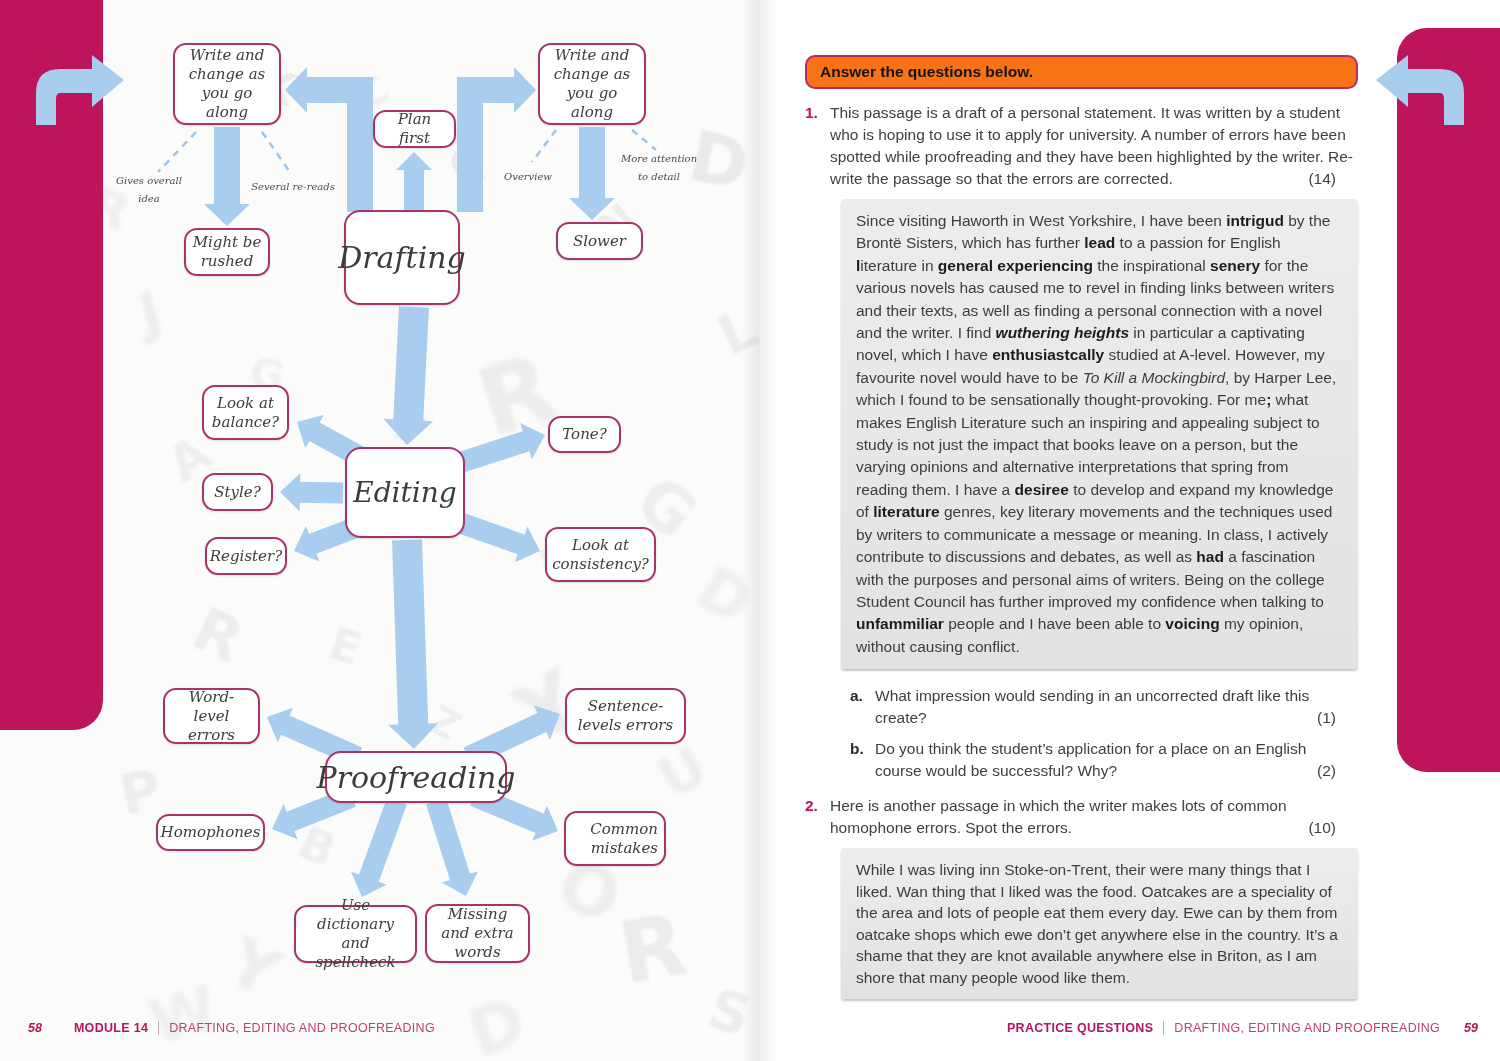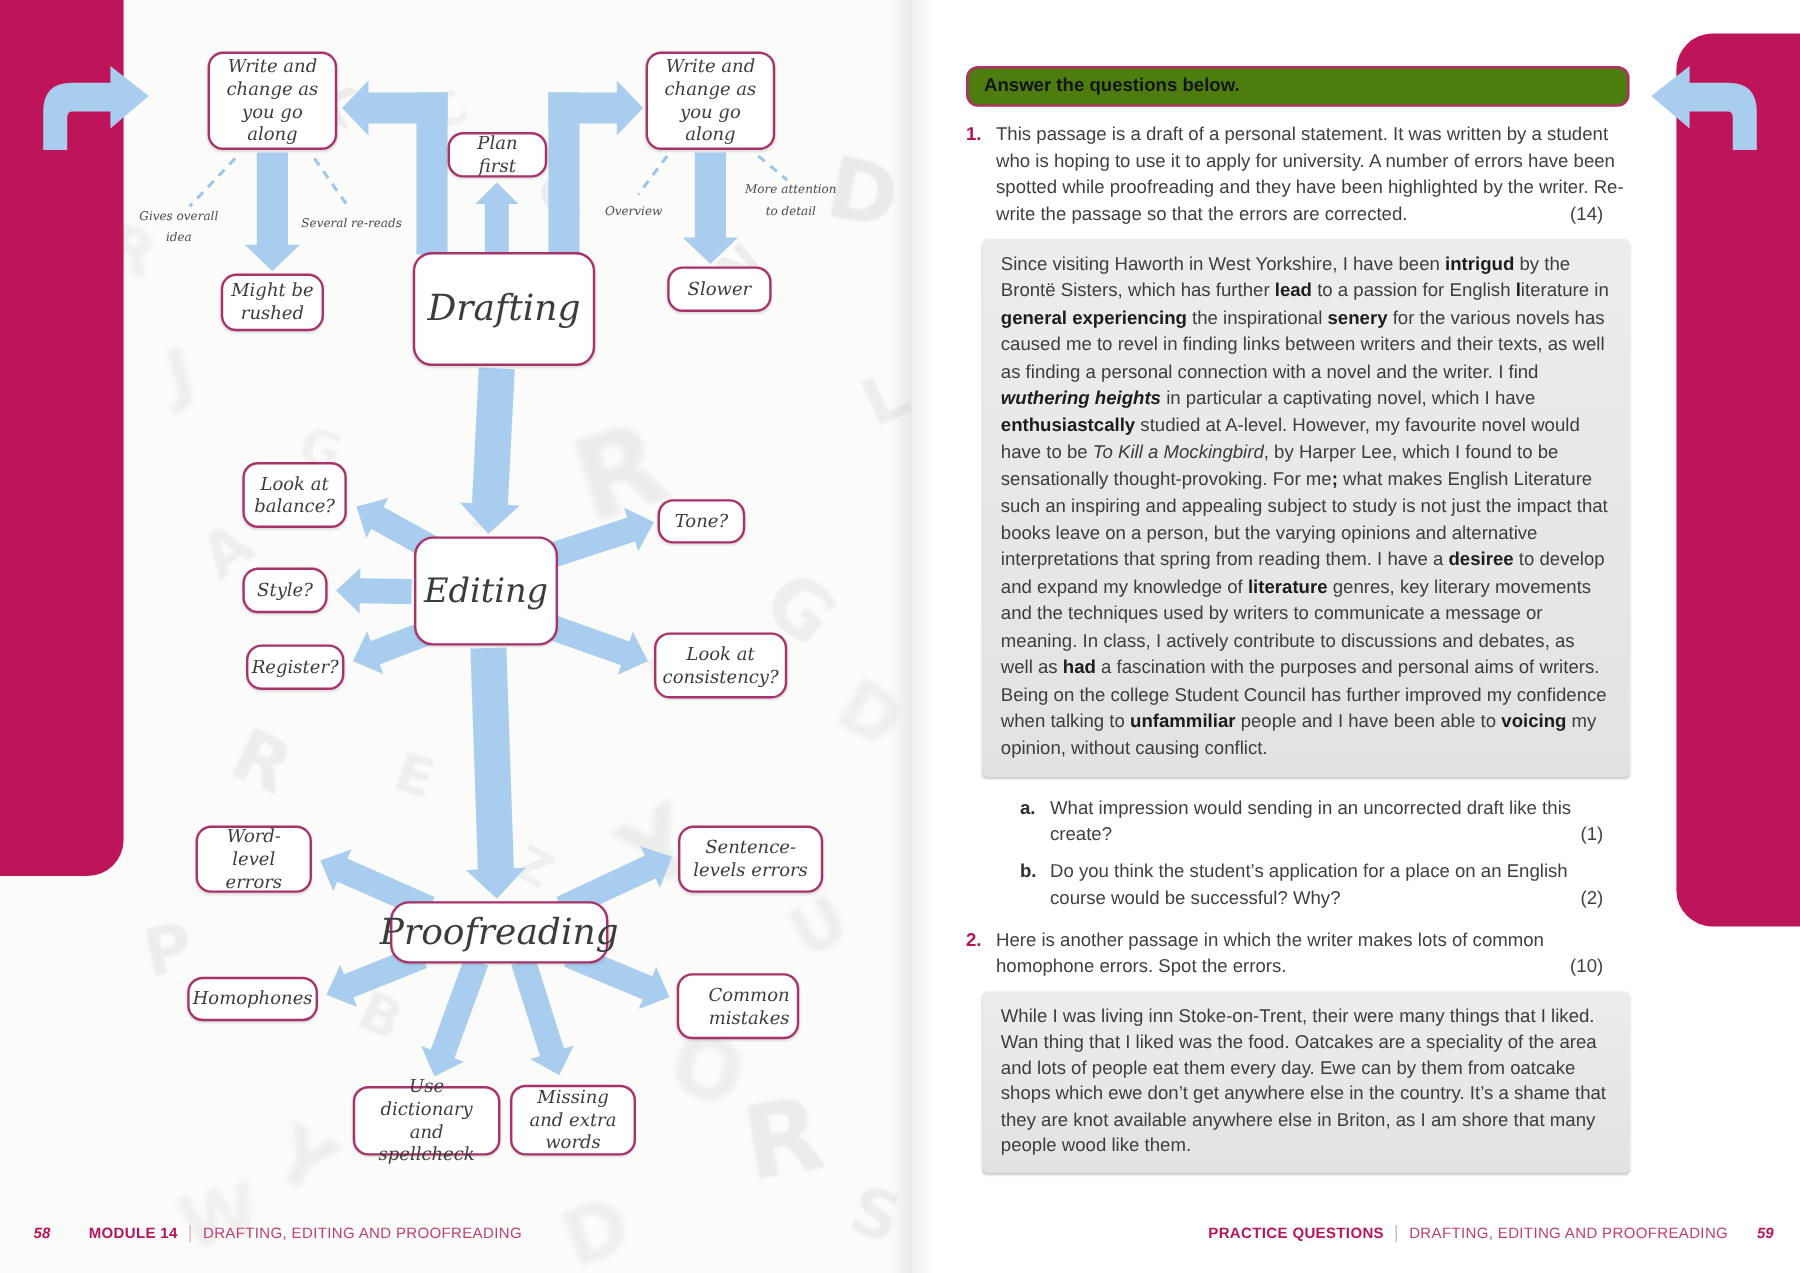--- a/index.html
+++ b/index.html
@@ -32,29 +32,29 @@
   #mindmap-arrows{position:absolute;left:0;top:0;z-index:1;}
   .mm-box{position:absolute;z-index:3;display:flex;align-items:center;justify-content:center;text-align:center;
           background:#ffffff;border:2px solid #a8336b;border-radius:13px;box-sizing:border-box;
           color:#3c3c3c;font-family:"DejaVu Serif",serif;font-style:italic;font-size:15px;line-height:19px;
           padding:3px 6px;box-shadow:0 1px 2px rgba(0,0,0,.12);}
   .mm-main{font-size:30px;border-radius:16px;}
   .mm-label{position:absolute;z-index:3;font-family:"DejaVu Serif",serif;font-style:italic;color:#4b4b4b;
             font-size:10px;line-height:18px;text-align:center;}
   
   #rp-content{position:absolute;left:805px;top:55px;width:553px;z-index:2;font-size:15.5px;color:#3e3f41;}
-  #answer-header{border:2px solid #b12f66;border-radius:10px;background:#4d7c0f;padding:6px 13px;
+  #answer-header{border:2px solid #b12f66;border-radius:10px;background:#f97316;padding:6px 13px;
                  font-weight:bold;color:#141414;font-size:15.5px;}
   .qrow{position:relative;margin-top:13px;line-height:22px;}
   .qnum{position:absolute;left:0;top:0;font-weight:bold;color:#b5155c;}
   .qletter{position:absolute;left:0;top:0;font-weight:bold;color:#2c2c2c;}
   .qtext{display:block;margin-left:25px;margin-right:48px;}
   .qmarks{position:absolute;right:22px;bottom:0;color:#3e3f41;}
   .subq{margin-left:45px;}
-  .passage{margin-left:14px;margin-top:9px;background:linear-gradient(#ededec,#e2e2e0);
+  .passage{margin-left:36px;margin-top:9px;background:linear-gradient(#ededec,#e2e2e0);
            border-radius:4px;box-shadow:0 2px 2px rgba(0,0,0,.22);padding:11px 15px;
            line-height:22.4px;color:#3c3d3f;}
   .passage b{color:#1c1c1c;}
   
   .footer{position:absolute;top:1021px;z-index:4;font-size:12.5px;display:flex;align-items:center;gap:10px;}
   #footer-left{left:28px;}
   #footer-right{right:22px;}
   .f-bold{font-weight:bold;color:#b5155c;letter-spacing:.3px;}
   .f-reg{color:#bf3f72;letter-spacing:.3px;}
   .f-sep{width:1px;height:14px;background:#c9a9b8;}
@@ -125,21 +125,21 @@
           <line x1="262" y1="132" x2="290" y2="172" stroke="#9cc5ea" stroke-width="2.5" stroke-dasharray="7 6"></line>
           <line x1="556" y1="130" x2="532" y2="162" stroke="#9cc5ea" stroke-width="2.5" stroke-dasharray="7 6"></line>
           <line x1="632" y1="130" x2="656" y2="150" stroke="#9cc5ea" stroke-width="2.5" stroke-dasharray="7 6"></line>
         </svg>
 
       <div class="mm-box" style="left:173px;top:43px;width:108px;height:82px;">Write and change as you go along</div>
       <div class="mm-box" style="left:373px;top:110px;width:83px;height:38px;">Plan first</div>
       <div class="mm-box" style="left:538px;top:43px;width:108px;height:82px;">Write and change as you go along</div>
       <div class="mm-box" style="left:184px;top:228px;width:86px;height:48px;">Might be rushed</div>
       <div class="mm-box" style="left:556px;top:222px;width:87px;height:38px;">Slower</div>
-      <div class="mm-box mm-main" style="left:344px;top:210px;width:152px;height:95px;">Drafting</div>
+      <div class="mm-box mm-main" style="left:344px;top:210px;width:116px;height:95px;">Drafting</div>
 
       <div class="mm-label" style="left:116px;top:172px;width:66px;">Gives overall idea</div>
       <div class="mm-label" style="left:250px;top:178px;width:86px;">Several re-reads</div>
       <div class="mm-label" style="left:488px;top:168px;width:80px;">Overview</div>
       <div class="mm-label" style="left:616px;top:150px;width:86px;">More attention to detail</div>
 
       <div class="mm-box mm-main" style="left:345px;top:447px;width:120px;height:91px;font-size:28px;">Editing</div>
       <div class="mm-box" style="left:202px;top:385px;width:87px;height:55px;">Look at balance?</div>
       <div class="mm-box" style="left:202px;top:473px;width:71px;height:38px;">Style?</div>
       <div class="mm-box" style="left:205px;top:537px;width:82px;height:38px;">Register?</div>

